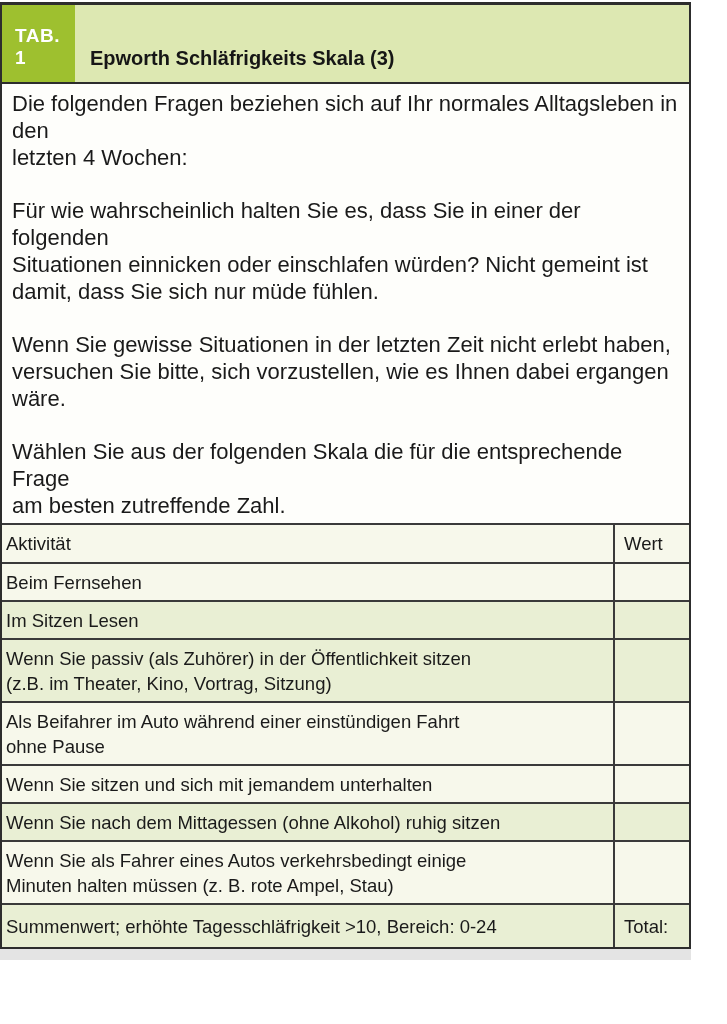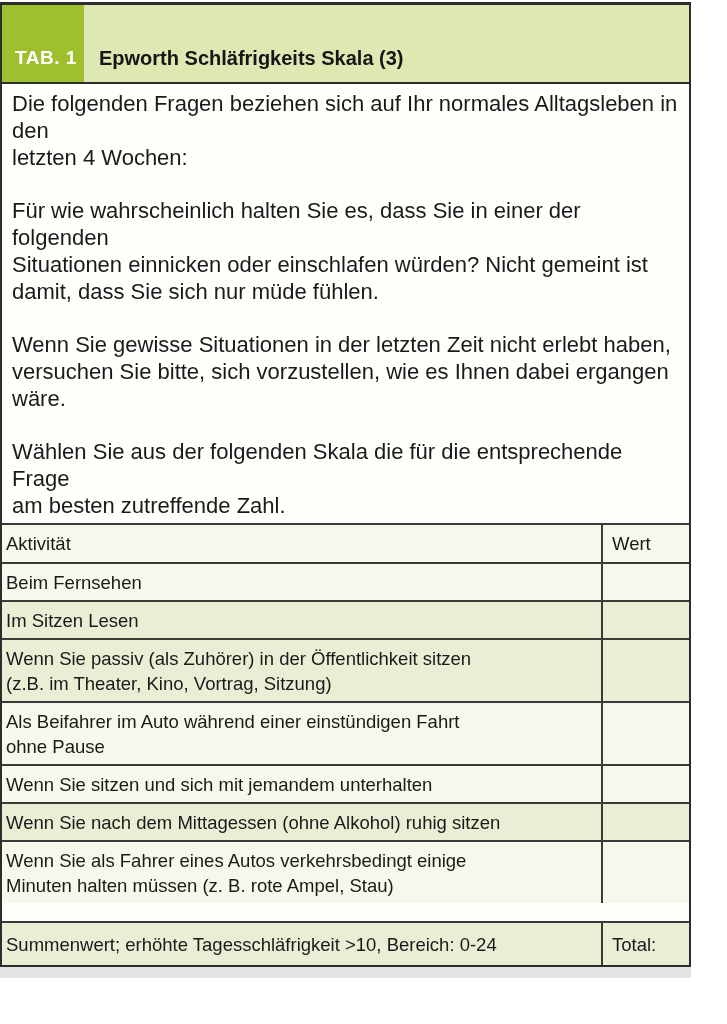--- a/index.html
+++ b/index.html
@@ -20,21 +20,21 @@
     background: #fefefb;
   }
 
   
   .caption-band {
     display: flex;
     height: 77px;
     background: #dde8b2;
   }
   .tab-chip {
-    width: 82px;
+    width: 73px;
     background: #9ec02f;
     color: #ffffff;
     font-weight: bold;
     font-size: 19px;
     letter-spacing: 0.5px;
     display: flex;
     align-items: flex-end;
     padding: 16px 0 13px 13px;
   }
   .caption-title {
@@ -68,34 +68,34 @@
   .trow .act {
     flex: 1;
     padding: 4px 4px;
     display: flex;
     align-items: center;
     font-size: 18.5px;
     line-height: 25px;
     white-space: pre-line;
   }
   .trow .val {
-    width: 88px;
+    width: 76px;
     border-left: 2px solid #3a3a3a;
     padding: 4px 9px;
     display: flex;
     align-items: center;
     font-size: 18.5px;
     line-height: 25px;
   }
   .trow.green { background: #e9efd4; }
   .trow.cream { background: #f7f8eb; }
   .trow.hdr  { min-height: 39px; }
   .trow.s    { min-height: 38px; }
   .trow.d    { min-height: 63px; }
-  .trow.tot  { min-height: 44px; margin-top: 18px; }
+  .trow.tot  { min-height: 44px; }
 
   
   .shadow-strip {
     width: 691px;
     height: 11px;
     background: #e4e4e4;
   }
 </style>
 </head>
 <body>

